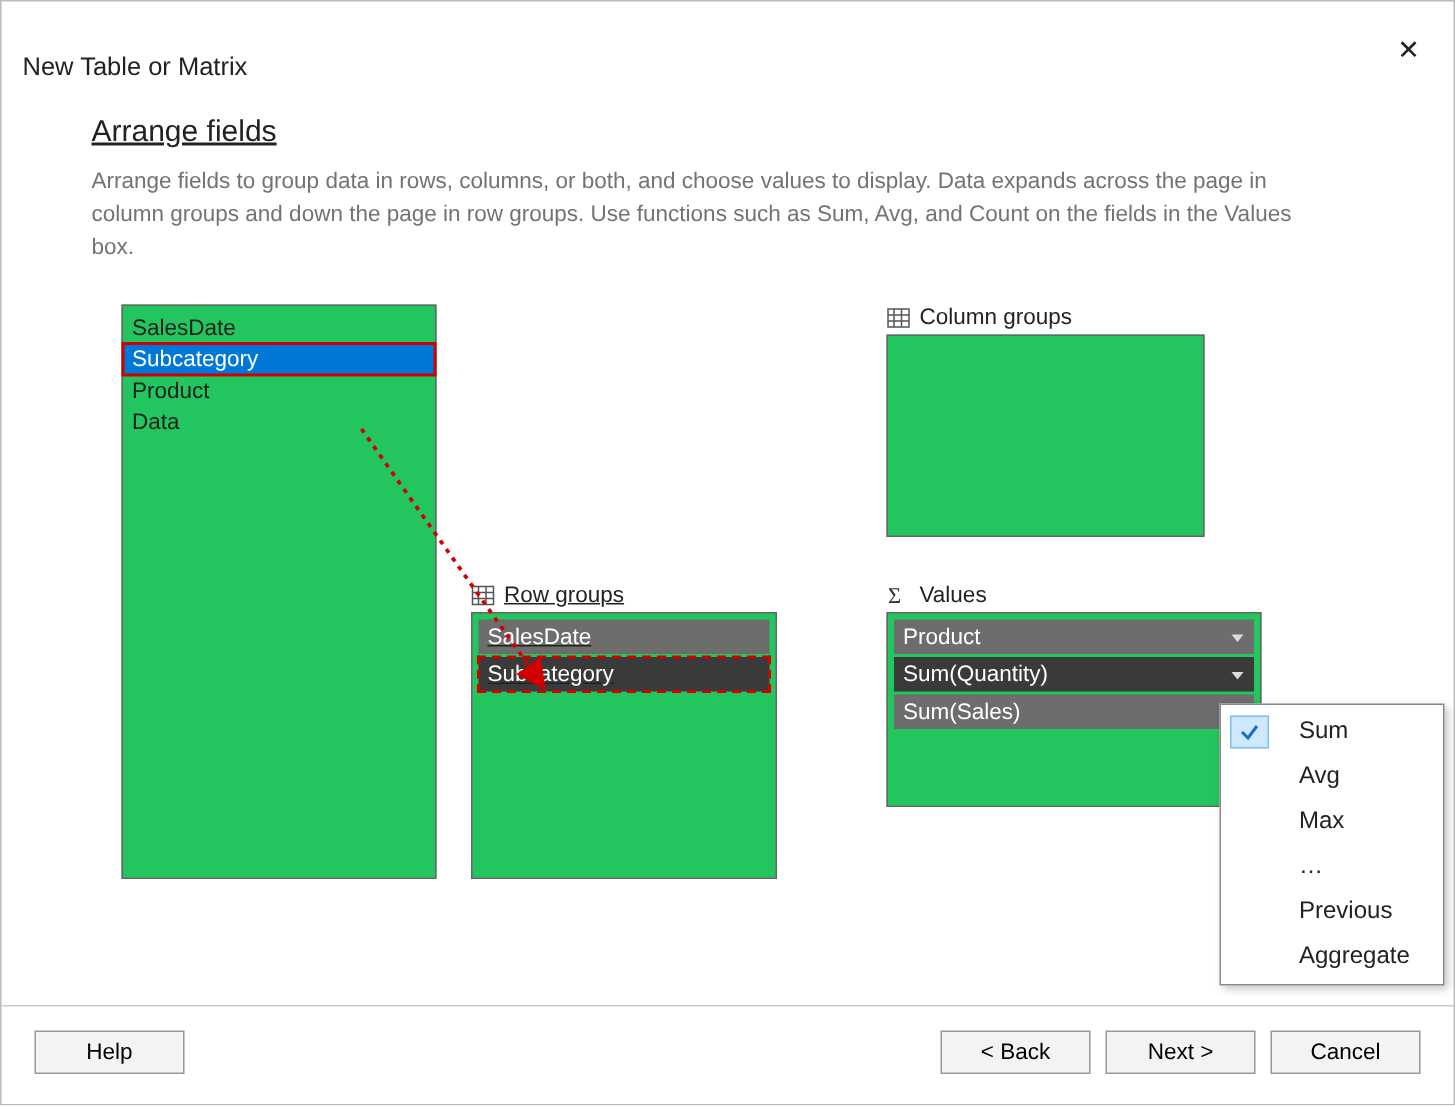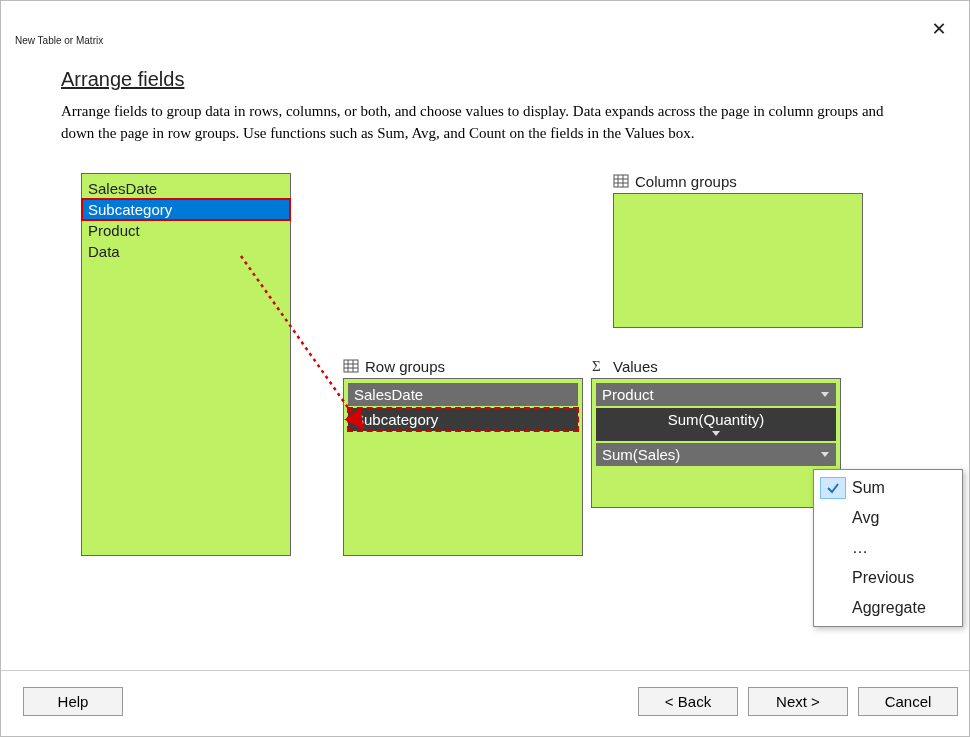--- a/index.html
+++ b/index.html
@@ -1,55 +1,55 @@
 <!DOCTYPE html>
 <html><head>
 <meta charset="utf-8">
 <style>
   * { box-sizing: border-box; }
   html, body { margin:0; padding:0; font-family: "Segoe UI", Tahoma, sans-serif; font-size:15px; color:#222; background:#fff; }
   .window { width:970px; height:737px; border:1px solid #bbb; position:relative; display:flex; flex-direction:column; }
   .titlebar { display:flex; justify-content:space-between; align-items:center; padding:10px 14px 6px 14px; }
-  .titlebar .title { font-size:10px;margin-top:24px; }
+  .titlebar .title { font-size:17px;margin-top:24px; }
   .titlebar .close { width:32px; text-align:center; font-size:18px; cursor:pointer; }
   .content { flex:1; padding:10px 60px 0 60px; position:relative; }
   h2 { font-weight:400; font-size:20px; margin:6px 0 10px 0;text-decoration:underline; }
-  .desc { font-size:15px; line-height:1.45; color:#000000; margin-bottom:28px; max-width:830px;font-family:Liberation Serif, serif; }
+  .desc { font-size:15px; line-height:1.45; color:#737373; margin-bottom:28px; max-width:830px; }
   .layout { position:relative; height:430px; }
   .section-label { font-size:15px; margin-bottom:3px; display:flex; align-items:center; gap:6px; }
-  .panel { border:1px solid #666; background:#bef264; }
+  .panel { border:1px solid #666; background:#22c55e; }
   
   .avail { position:absolute; left:20px; top:0; width:210px; }
   .avail .panel { height:383px; padding:4px 0; }
   .avail-item { padding:2px 6px; font-size:15px; cursor:default; }
   .avail-item.selected { background:#0078d7; color:#fff; outline:2px solid #d40000; outline-offset:-1px; }
   
-  .colgrp { position:absolute; left:552px; top:0; width:250px; }
+  .colgrp { position:absolute; left:530px; top:0; width:212px; }
   .colgrp .panel { height:135px; }
   
-  .rowgrp { position:absolute; left:282px; top:185px; width:240px; }
+  .rowgrp { position:absolute; left:253px; top:185px; width:204px;text-decoration:underline; }
   .rowgrp .panel { height:178px; padding:4px; }
   .rg-item { color:#fff; padding:3px 6px; font-size:15px; margin-bottom:2px; }
   .rg-item.idle { background:#6d6d6d; }
   .rg-item.active { background:#3a3a3a; outline:2px dashed #d40000; outline-offset:-1px; }
   
   .vals { position:absolute; left:530px; top:185; width:250px; }
   .vals { top:185px; }
   .vals .panel { height:130px; padding:4px; }
   .val-item { display:flex; justify-content:space-between; align-items:center; color:#fff; padding:3px 6px 3px 6px; font-size:15px; margin-bottom:2px; cursor:pointer; }
   .val-item.idle { background:#6d6d6d; }
-  .val-item.active { background:#3a3a3a;flex-direction:column; }
+  .val-item.active { background:#3a3a3a; }
   .dd-arrow svg { width:10px; height:10px; display:block; }
   
   .ctx { position:absolute; left:780px; top:255px; width:150px; background:#fff; border:1px solid #888; box-shadow:2px 2px 6px rgba(0,0,0,0.25); padding:3px 0; }
-  .ctx-item { display:flex; align-items:center; gap:6px; padding:4px 10px 4px 6px; font-size:16px; cursor:pointer; }
+  .ctx-item { display:flex; align-items:center; gap:20px; padding:4px 10px 4px 6px; font-size:16px; cursor:pointer; }
   .ctx-item .chk { width:26px; height:22px; display:flex; align-items:center; justify-content:center; }
   .ctx-item.selected .chk { background:#cde8ff; border:1px solid #7cc0f0; }
   
-  .footer { border-top:1px solid #ccc; padding:16px 11px 20px 22px; display:flex; align-items:flex-end; }
+  .footer { border-top:1px solid #ccc; padding:16px 22px 20px 22px; display:flex; align-items:flex-end; }
   .footer .spacer { flex:1; }
   button.btn { font-family:inherit; font-size:15px; background:#f3f3f3; border:1px solid #999; padding:5px 0; width:100px; cursor:pointer; margin-left:10px; }
   button.btn.help { margin-left:0; }
   
   .grid-icon, .sigma-icon { width:16px; height:16px; }
   
   .drag-arrow { position:absolute; left:175px; top:78px; pointer-events:none; }
 </style>
 </head>
 <body>
@@ -171,20 +171,24 @@
           </svg>
         </span>
       <span>Sum</span>
     </div>
     <div class="ctx-item">
       <span class="chk"></span>
       <span>Avg</span>
     </div>
     <div class="ctx-item">
       <span class="chk"></span>
+      <span>Max</span>
+    </div>
+    <div class="ctx-item">
+      <span class="chk"></span>
       <span>…</span>
     </div>
     <div class="ctx-item">
       <span class="chk"></span>
       <span>Previous</span>
     </div>
     <div class="ctx-item">
       <span class="chk"></span>
       <span>Aggregate</span>
     </div>

